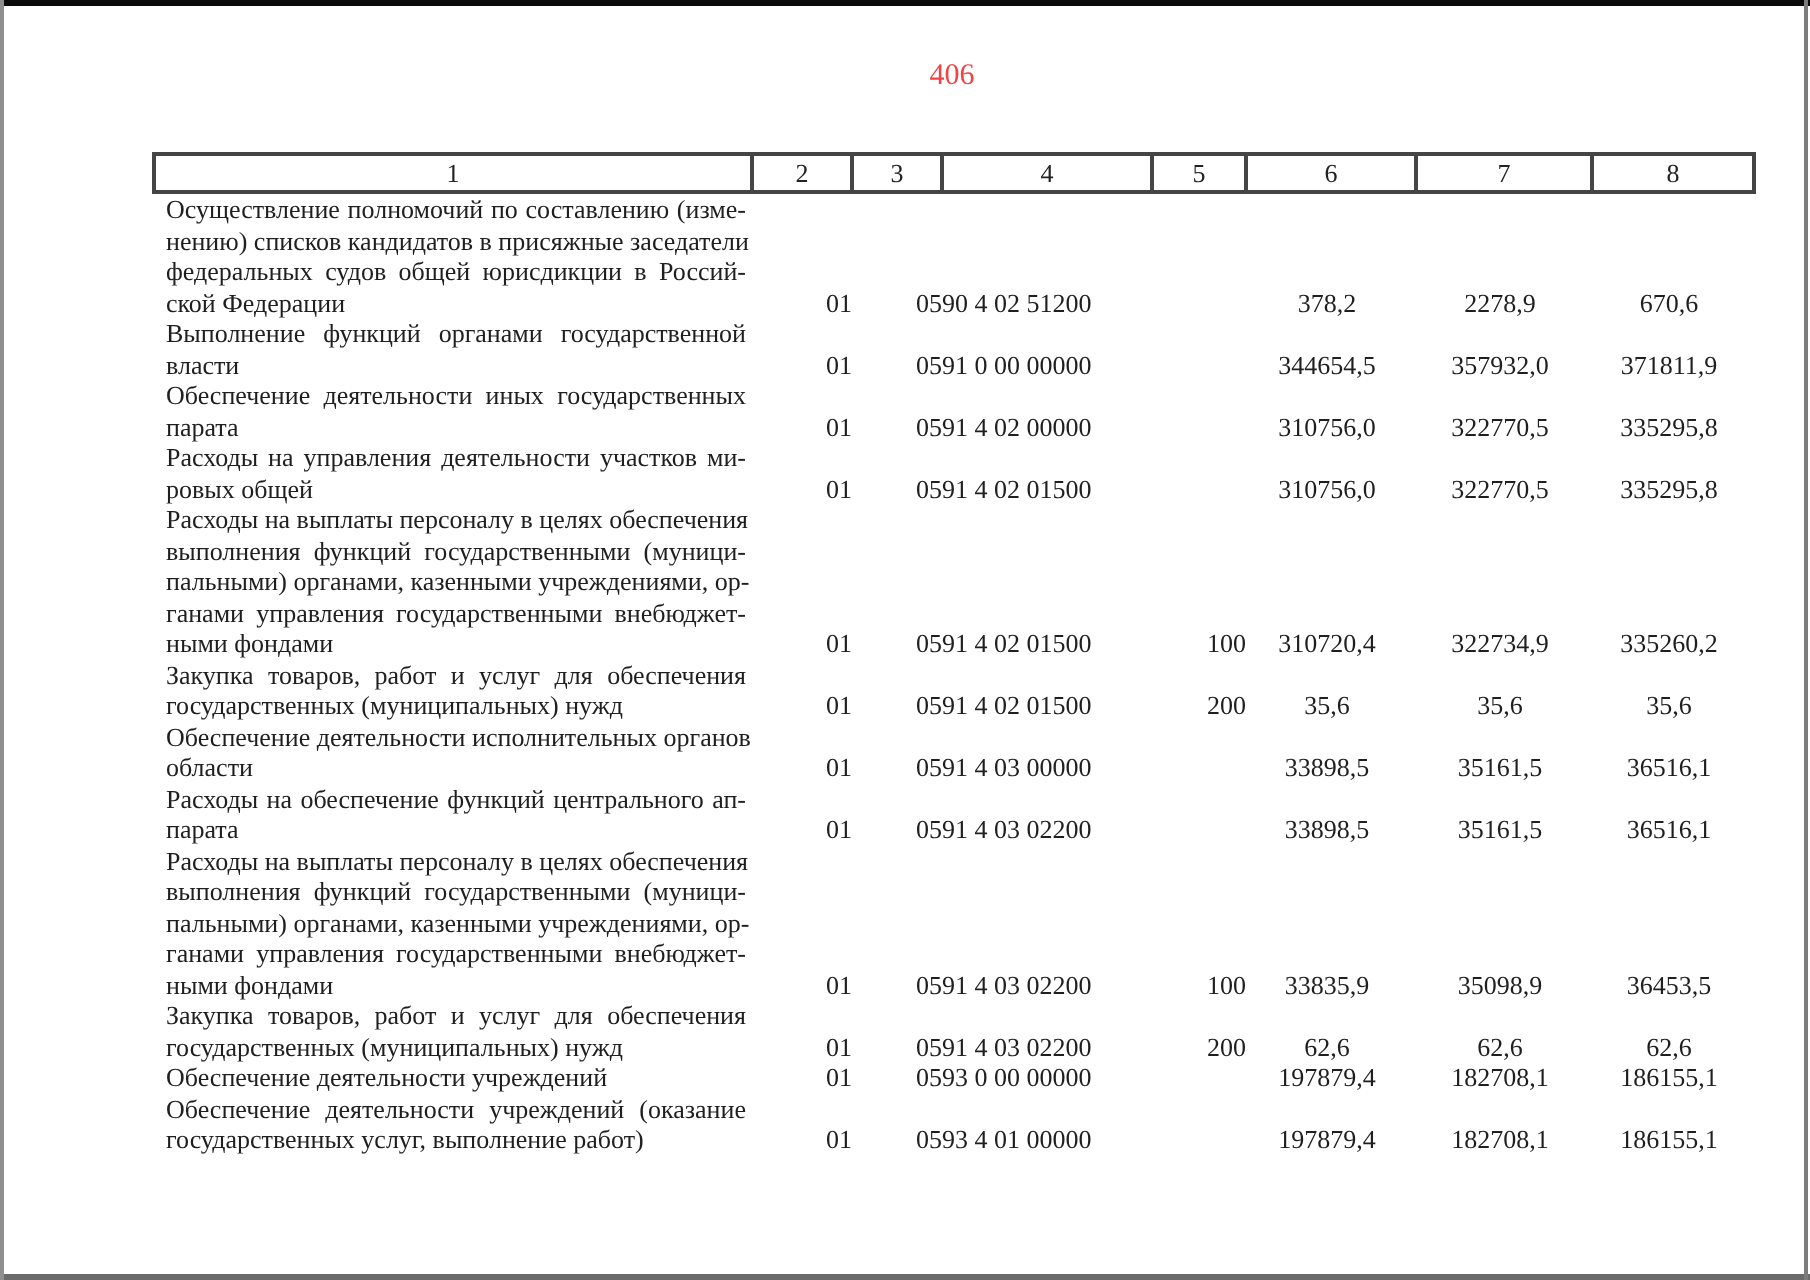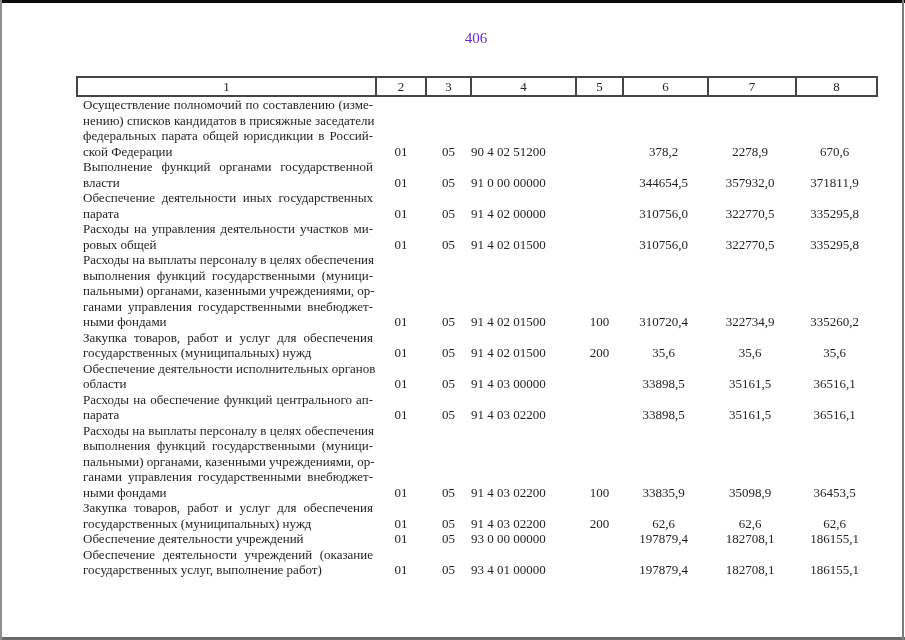--- a/index.html
+++ b/index.html
@@ -21,21 +21,21 @@
   .frame-left   { position:absolute; left:0; top:0; width:2px; height:640px; background:#8f8f8f; }
   .frame-right  { position:absolute; left:902px; top:0; width:2px; height:640px; background:#7d7d7d; }
 
   .page-number {
     position: absolute;
     left: 76px;
     top: 30px;
     width: 800px;
     text-align: center;
     font-size: 15px;
-    color: #6d28d9;
+    color: #ef4444;
   }
 
   .budget-table-wrap {
     position: absolute;
     left: 76px;
     top: 76px;
     width: 800px;
   }
   table.budget {
     border-collapse: collapse;
@@ -61,21 +61,21 @@
     padding: 0;
     font-size: 13px;
     color: #222;
   }
   tbody td {
     vertical-align: bottom;
     padding: 0;
     border: none;
   }
   td.c1 { padding-left: 6px; padding-right: 3px; text-align: left; }
-  td.c2, td.c3, td.c5 { text-align: center; }
+  td.c2, td.c3, td.c5 { text-align: right; }
   td.c4 { text-align: left; white-space: nowrap; }
   td.c6, td.c7, td.c8 { text-align: center; padding-right: 4px; white-space: nowrap; }
 
   td.c1 .line { white-space: nowrap; overflow: visible; }
   td.c1 .line.just { text-align: justify; text-align-last: justify; }
 </style>
 </head>
 <body>
 
 <div class="frame-top"></div>
@@ -107,21 +107,21 @@
         <th>6</th>
         <th>7</th>
         <th>8</th>
       </tr>
     </thead>
     <tbody>
         <tr>
           <td class="c1">
             <div class="line just">Осуществление полномочий по составлению (изме-</div>
             <div class="line just">нению) списков кандидатов в присяжные заседатели</div>
-            <div class="line just">федеральных парата общей юрисдикции в Россий-</div>
+            <div class="line just">федеральных судов общей юрисдикции в Россий-</div>
             <div class="line">ской Федерации</div>
           </td>
           <td class="c2">01</td>
           <td class="c3">05</td>
           <td class="c4">90 4 02 51200</td>
           <td class="c5"></td>
           <td class="c6">378,2</td>
           <td class="c7">2278,9</td>
           <td class="c8">670,6</td>
         </tr>

